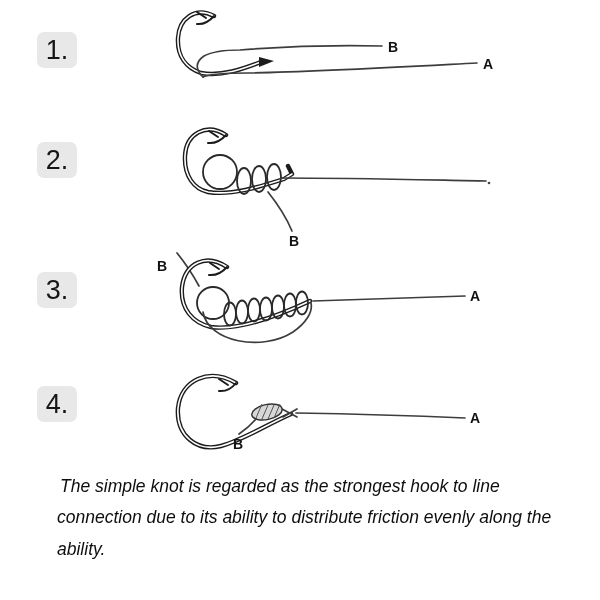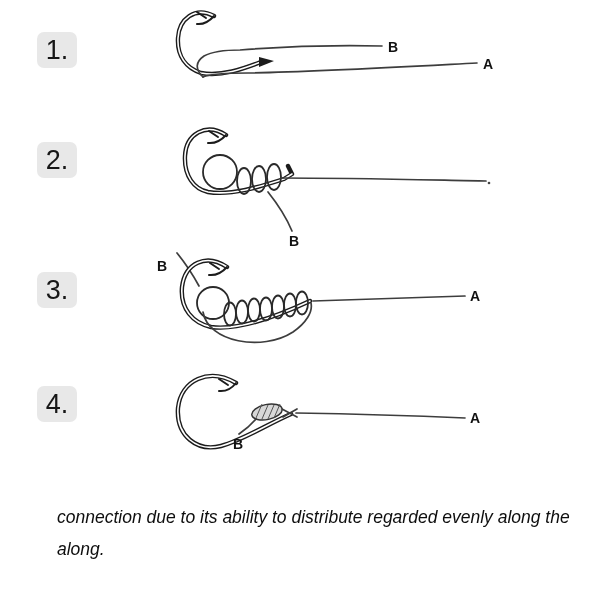--- a/index.html
+++ b/index.html
@@ -109,16 +109,17 @@
       <path class="line" d="M 283,417 L 297,409"></path>
     </g>
     <g>
       <path class="line" d="M 256,419 C 250,426 245,430 239,434"></path>
       <path class="line" d="M 296,413 C 360,414 420,416 465,418"></path>
     </g>
     <text class="lbl" x="233" y="449">B</text>
     <text class="lbl" x="470" y="423">A</text>
   </svg>
 
-  <div class="cap" style="top:507px;left:57px">connection due to its ability to distribute regarded evenly along the</div>
-  <div class="cap" style="top:539px;left:57px">along.</div>
+  <div class="cap" style="top:476px;left:60px">The simple knot is regarded as the strongest hook to line</div>
+  <div class="cap" style="top:507px;left:57px">connection due to its ability to distribute friction evenly along the</div>
+  <div class="cap" style="top:539px;left:57px">ability.</div>
 
 </div>
 
 </body></html>

